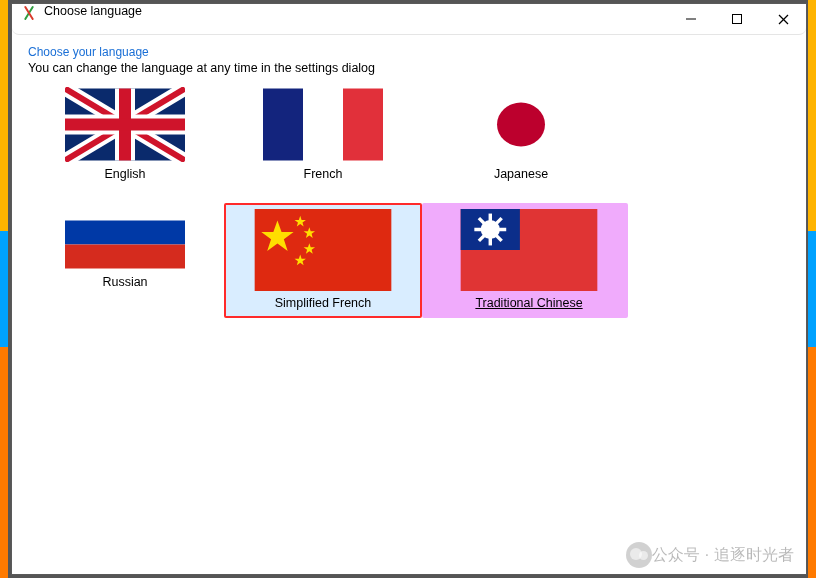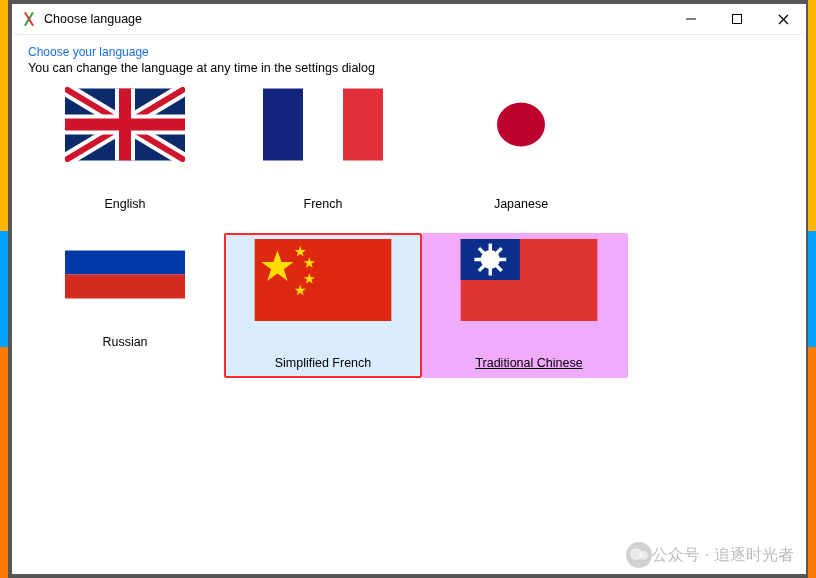--- a/index.html
+++ b/index.html
@@ -2,37 +2,37 @@
 <html><head>
 <meta charset="utf-8">
 <style>
   html,body{margin:0;padding:0;font-family:"Segoe UI",Tahoma,sans-serif;font-size:13px;color:#000;}
   body{background:#555;width:816px;height:578px;overflow:hidden;position:relative;}
   
   .desk-left,.desk-right{position:absolute;top:0;bottom:0;width:8px;background:linear-gradient(#ffb400 0 40%,#00a2ff 40% 60%,#ff7a00 60% 100%);}
   .desk-left{left:0;} .desk-right{right:0;}
   .window{position:absolute;left:11px;top:3px;width:794px;height:570px;background:#fff;border:1px solid #5a5a5a;display:flex;flex-direction:column;}
   
-  .titlebar{height:30px;display:flex;align-items:center;border-bottom:1px solid #e5e5e5;border-radius:7px;}
+  .titlebar{height:30px;display:flex;border-bottom:1px solid #e5e5e5;border-radius:7px;}
   .titlebar .icon{width:18px;height:18px;margin:0 6px 0 8px;position:relative;}
   .titlebar .icon::before,.titlebar .icon::after{content:"";position:absolute;left:8px;top:1px;width:2px;height:16px;border-radius:1px;}
   .titlebar .icon::before{background:#2e9e3f;transform:rotate(32deg);}
   .titlebar .icon::after{background:#d93a2b;transform:rotate(-32deg);}
   .titlebar .title{flex:0 0 auto;font-size:12.5px;}
   .titlebar .spacer{flex:1;}
   .winbtn{width:46px;height:30px;display:flex;align-items:center;justify-content:center;}
   .winbtn svg{display:block;}
   
   .body{flex:1;padding:10px 14px 0 14px;position:relative;}
   .heading{color:#1a6fd6;font-size:12px;margin:0 0 2px 2px;}
   .sub{font-size:12.5px;margin:0 0 6px 2px;}
   .grid{display:flex;flex-wrap:wrap;}
   .lang{width:194px;text-align:center;padding:4px 0 6px;border:2px solid transparent;border-radius:2px;cursor:pointer;}
   .lang .flag{width:120px;height:75px;margin:0 auto 2px;}
-  .lang .label{font-size:12.5px;margin-top:30px;}
+  .lang .label{font-size:12.5px;}
   .lang.selected{border-color:#ff2a2a;background:#d9edff;}
   .lang.hover{background:#f0abfc;padding-left:8px;}
   .lang.hover .label{text-decoration:underline;}
   .lang.row2{margin-top:14px;}
   .lang.row2 .flag{width:150px;height:82px;}
   
   .watermark{position:absolute;right:12px;bottom:6px;display:flex;align-items:center;color:rgba(0,0,0,.28);font-size:16px;pointer-events:none;justify-content:center;}
   .watermark .wm-icon{width:26px;height:26px;border-radius:50%;background:rgba(0,0,0,.18);position:relative;}
   .watermark .wm-icon::before{content:"";position:absolute;width:12px;height:12px;border-radius:50%;background:rgba(255,255,255,.55);left:4px;top:6px;}
   .watermark .wm-icon::after{content:"";position:absolute;width:9px;height:9px;border-radius:50%;background:rgba(255,255,255,.55);left:13px;top:9px;}

